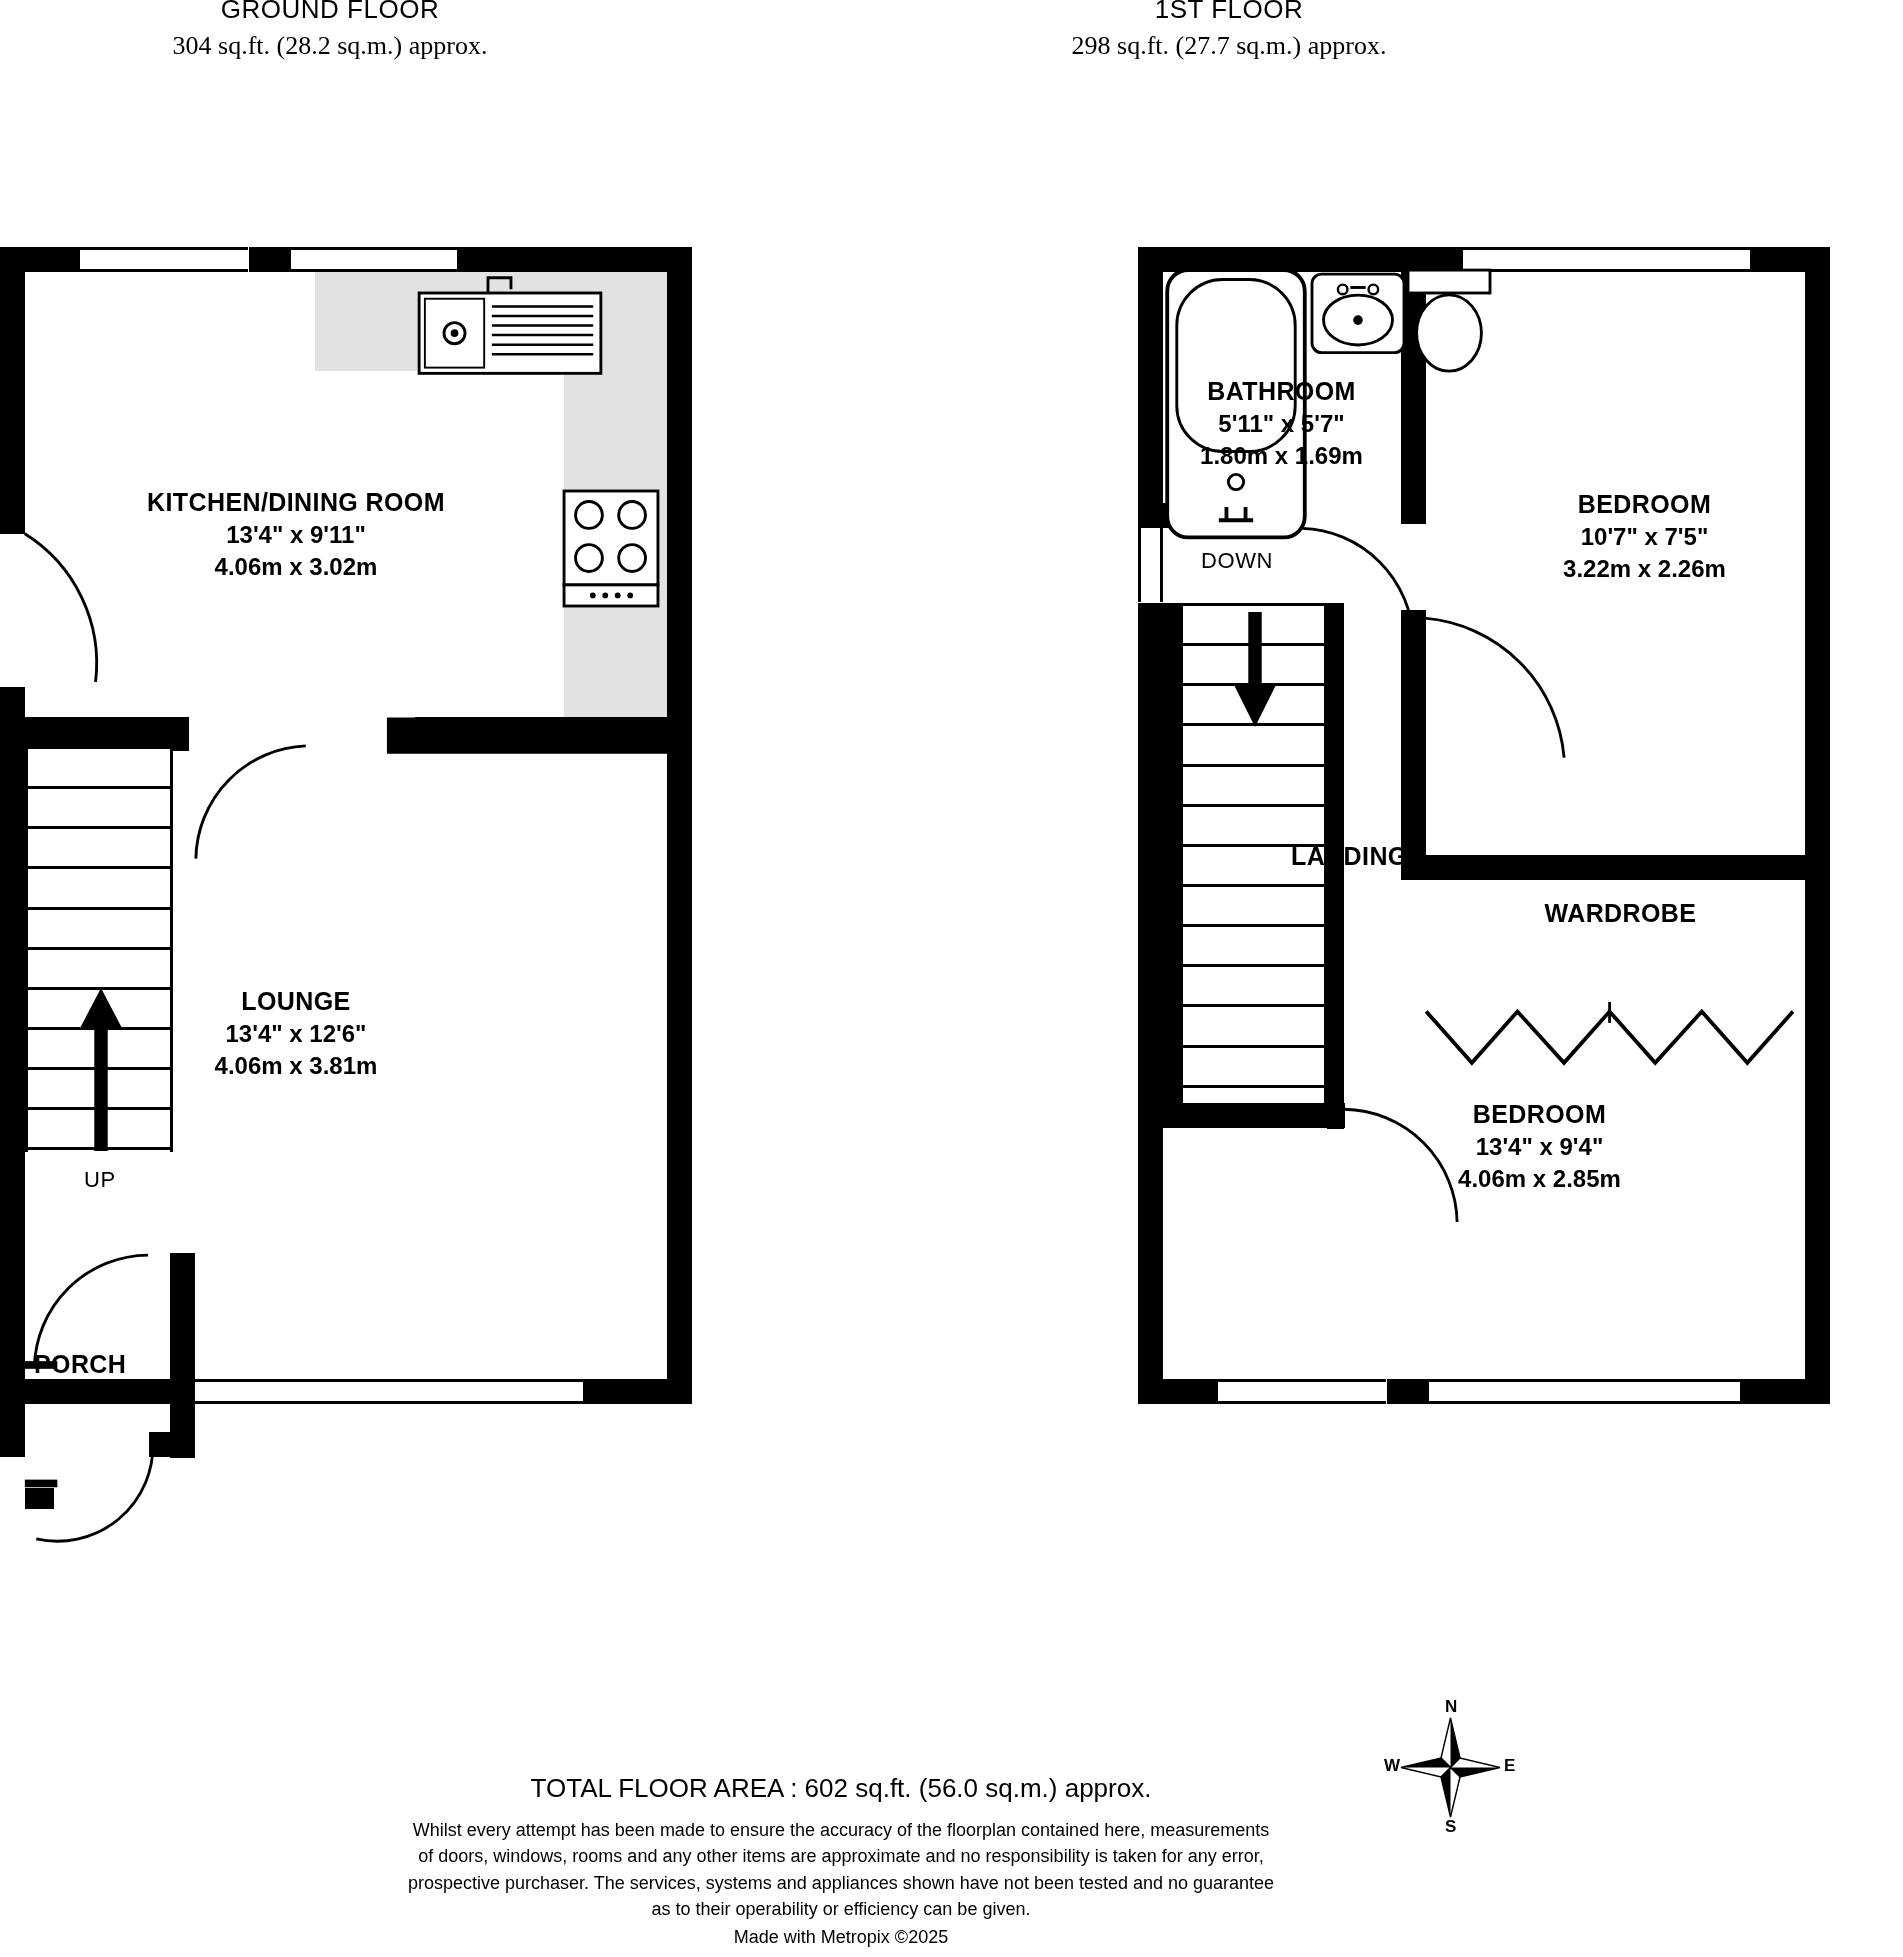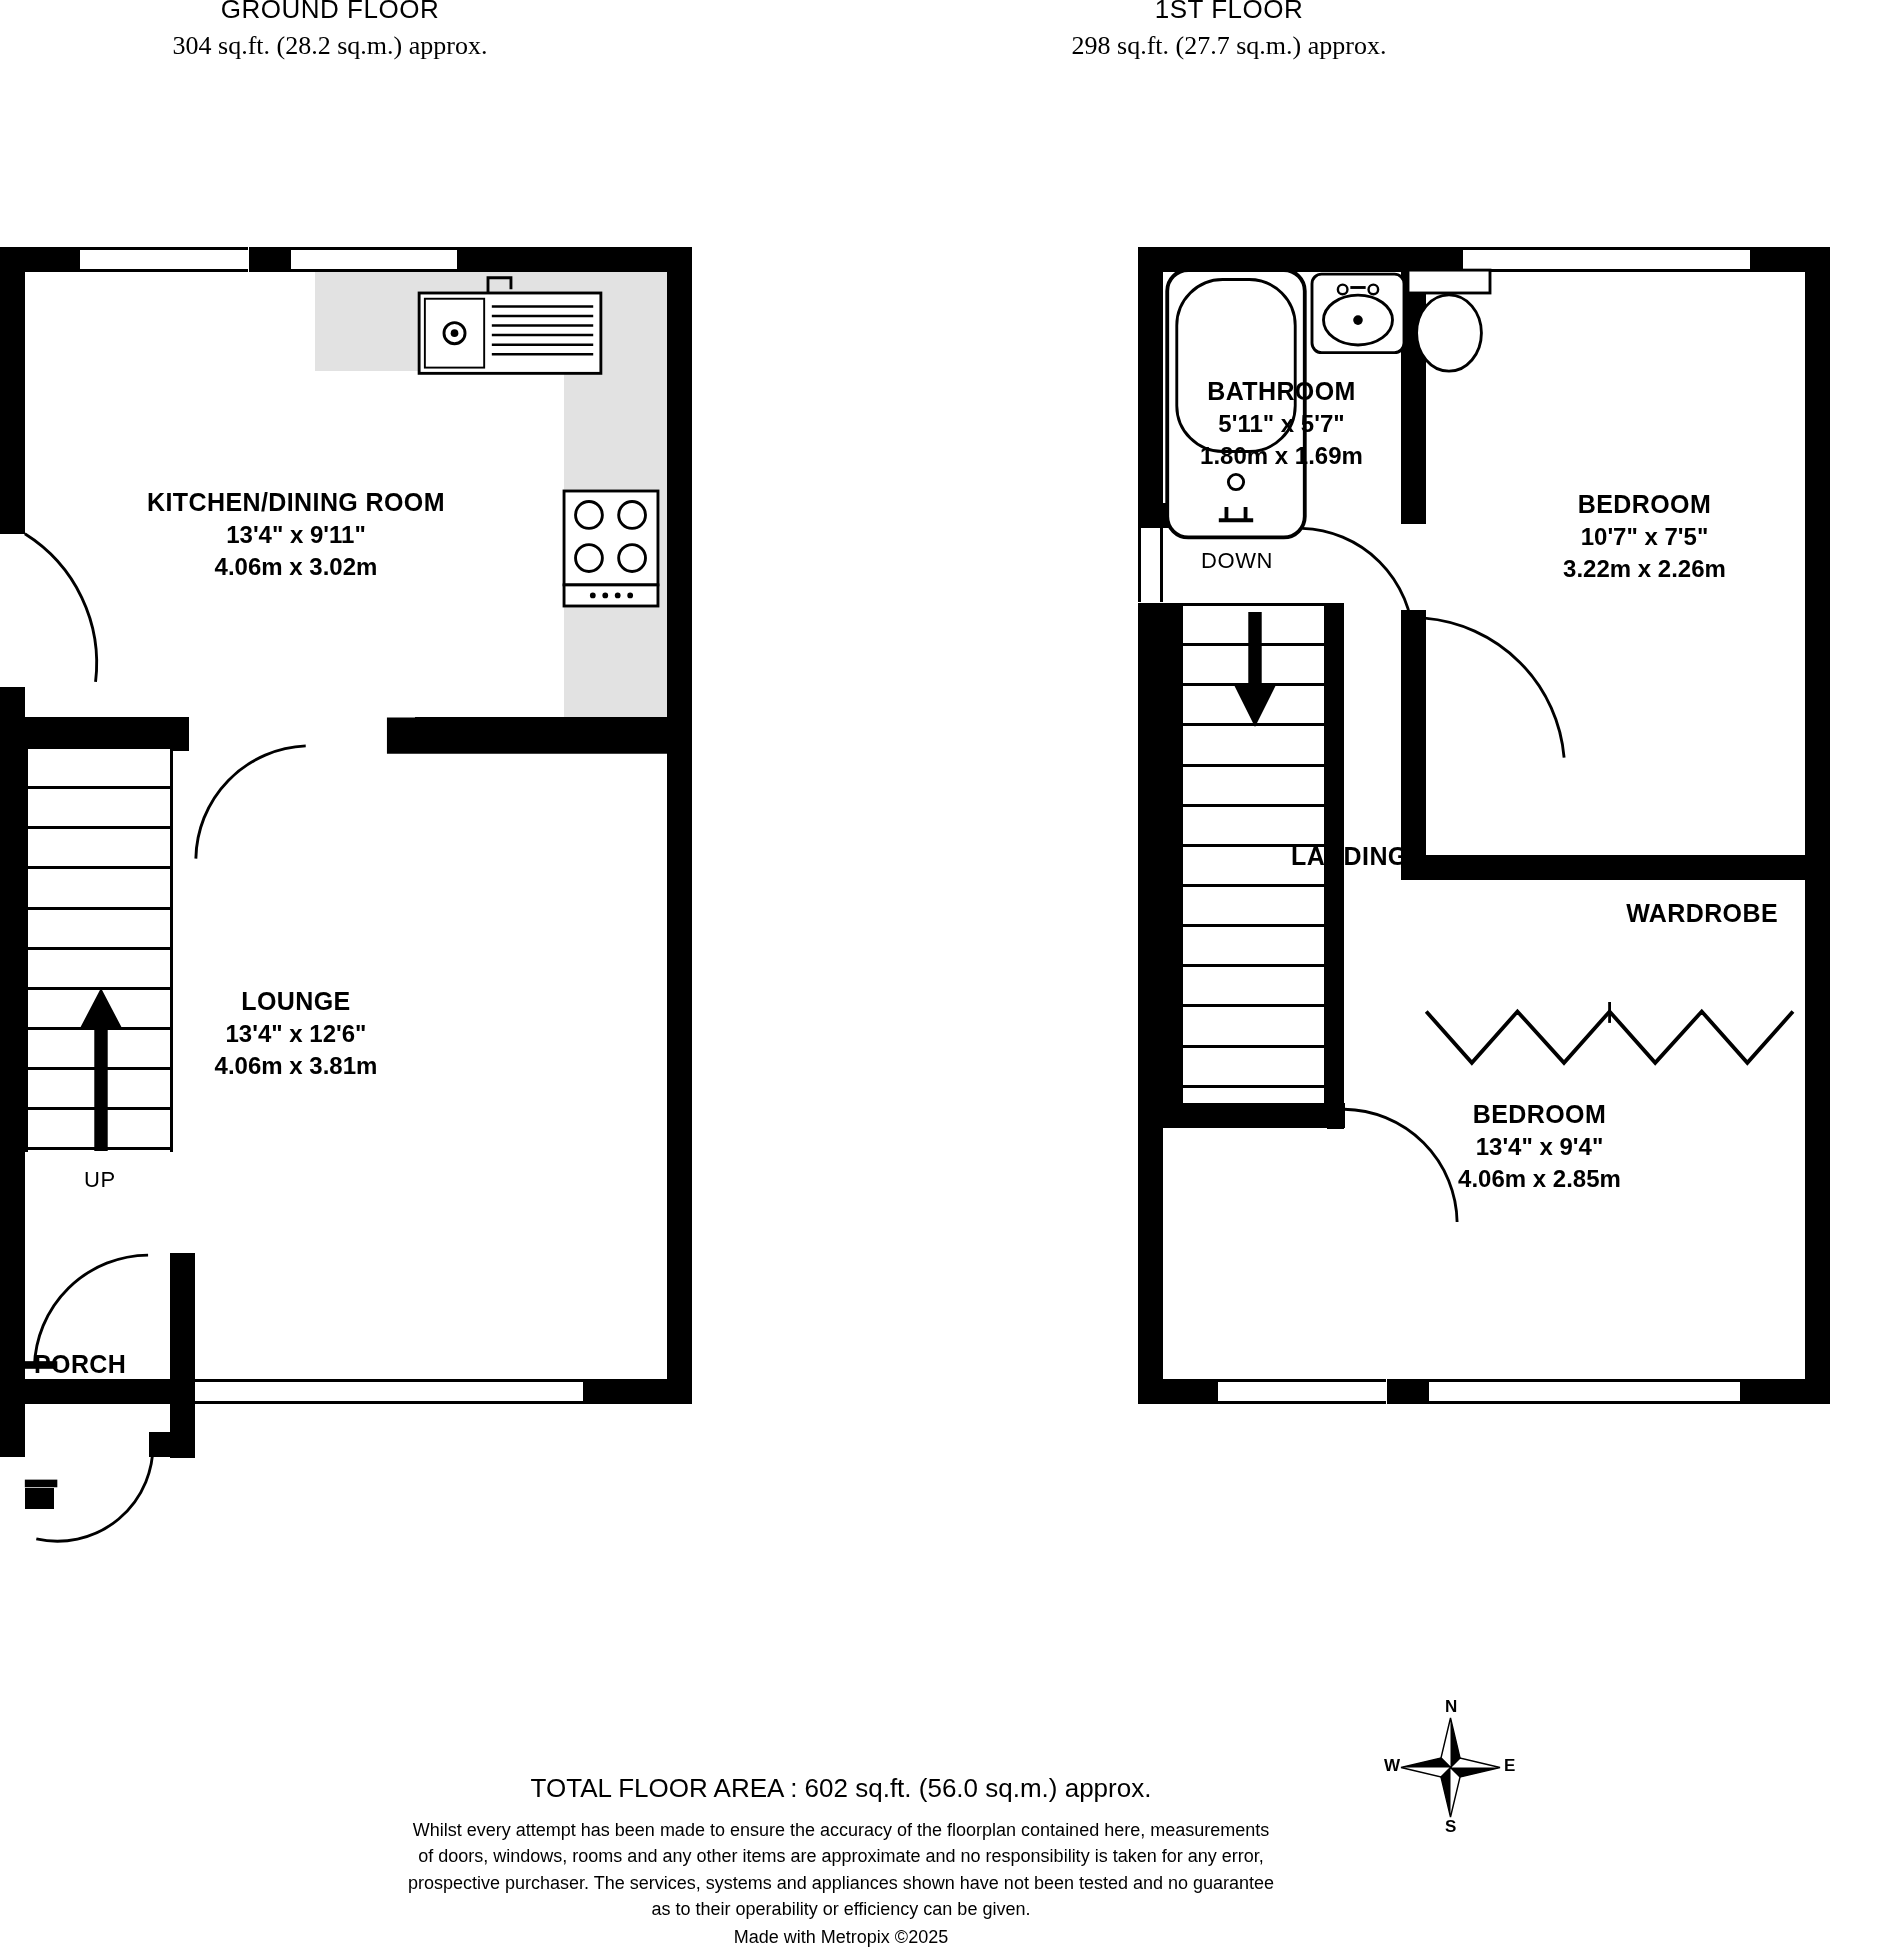--- a/index.html
+++ b/index.html
@@ -332,21 +332,21 @@
       <div class="dim">10'7"  x 7'5"</div>
       <div class="dim">3.22m  x 2.26m</div>
     </div>
 
     <div class="label" style="left:220px; top:851px; width:363px;">
       <div class="nm">BEDROOM</div>
       <div class="dim">13'4"  x 9'4"</div>
       <div class="dim">4.06m  x 2.85m</div>
     </div>
 
-    <div class="label" style="left:325px; top:650px; width:315px;text-align:right;">
+    <div class="label" style="left:325px; top:650px; width:315px;">
       <div class="nm">WARDROBE</div>
     </div>
 
     <div class="label" style="left:153px; top:593px; width:249px; text-align:left;">
       <div class="nm">LANDING</div>
     </div>
 
     <div class="plainlabel" style="left:63px; top:301px;">DOWN</div>
   </div>
 

